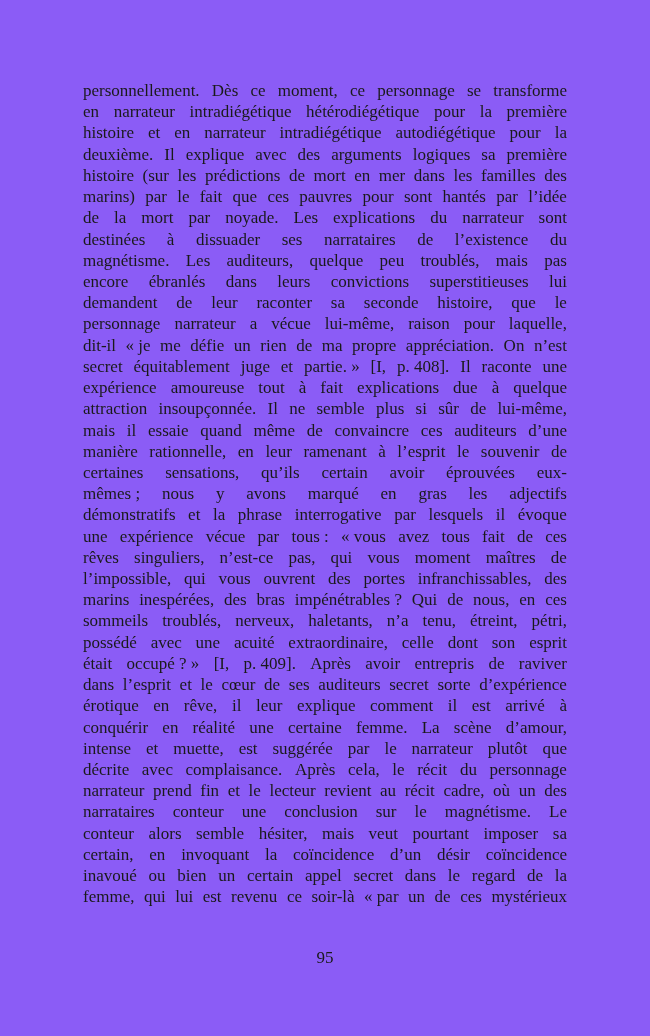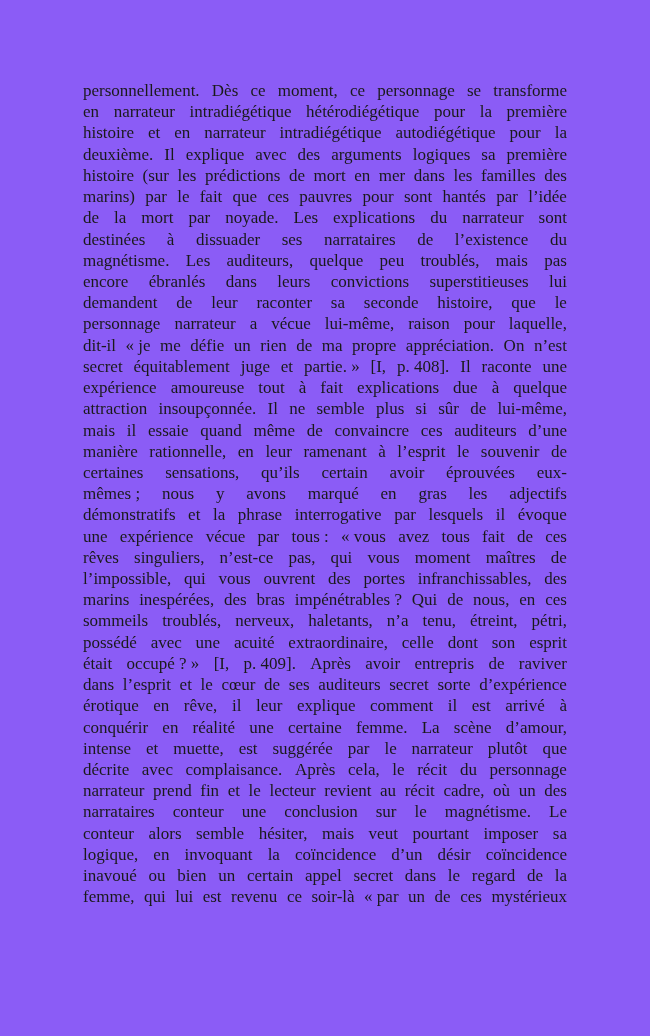--- a/index.html
+++ b/index.html
@@ -81,17 +81,18 @@
       <div class="line"><span>possédé</span><span>avec</span><span>une</span><span>acuité</span><span>extraordinaire,</span><span>celle</span><span>dont</span><span>son</span><span>esprit</span></div>
       <div class="line"><span>était</span><span>occupé&nbsp;?&nbsp;»</span><span>[I,</span><span>p.&nbsp;409].</span><span>Après</span><span>avoir</span><span>entrepris</span><span>de</span><span>raviver</span></div>
       <div class="line"><span>dans</span><span>l’esprit</span><span>et</span><span>le</span><span>cœur</span><span>de</span><span>ses</span><span>auditeurs</span><span>secret</span><span>sorte</span><span>d’expérience</span></div>
       <div class="line"><span>érotique</span><span>en</span><span>rêve,</span><span>il</span><span>leur</span><span>explique</span><span>comment</span><span>il</span><span>est</span><span>arrivé</span><span>à</span></div>
       <div class="line"><span>conquérir</span><span>en</span><span>réalité</span><span>une</span><span>certaine</span><span>femme.</span><span>La</span><span>scène</span><span>d’amour,</span></div>
       <div class="line"><span>intense</span><span>et</span><span>muette,</span><span>est</span><span>suggérée</span><span>par</span><span>le</span><span>narrateur</span><span>plutôt</span><span>que</span></div>
       <div class="line"><span>décrite</span><span>avec</span><span>complaisance.</span><span>Après</span><span>cela,</span><span>le</span><span>récit</span><span>du</span><span>personnage</span></div>
       <div class="line"><span>narrateur</span><span>prend</span><span>fin</span><span>et</span><span>le</span><span>lecteur</span><span>revient</span><span>au</span><span>récit</span><span>cadre,</span><span>où</span><span>un</span><span>des</span></div>
       <div class="line"><span>narrataires</span><span>conteur</span><span>une</span><span>conclusion</span><span>sur</span><span>le</span><span>magnétisme.</span><span>Le</span></div>
       <div class="line"><span>conteur</span><span>alors</span><span>semble</span><span>hésiter,</span><span>mais</span><span>veut</span><span>pourtant</span><span>imposer</span><span>sa</span></div>
-      <div class="line"><span>logique,</span><span>en</span><span>invoquant</span><span>la</span><span>coïncidence</span><span>d’un</span><span>désir</span><span>coïncidence</span></div>
+      <div class="line"><span>certain,</span><span>en</span><span>invoquant</span><span>la</span><span>coïncidence</span><span>d’un</span><span>désir</span><span>coïncidence</span></div>
       <div class="line"><span>inavoué</span><span>ou</span><span>bien</span><span>un</span><span>certain</span><span>appel</span><span>secret</span><span>dans</span><span>le</span><span>regard</span><span>de</span><span>la</span></div>
       <div class="line"><span>femme,</span><span>qui</span><span>lui</span><span>est</span><span>revenu</span><span>ce</span><span>soir-là</span><span>«&nbsp;par</span><span>un</span><span>de</span><span>ces</span><span>mystérieux</span></div>
     </div>
+  <div class="page-number">95</div>
 </div>
 
 </body></html>

